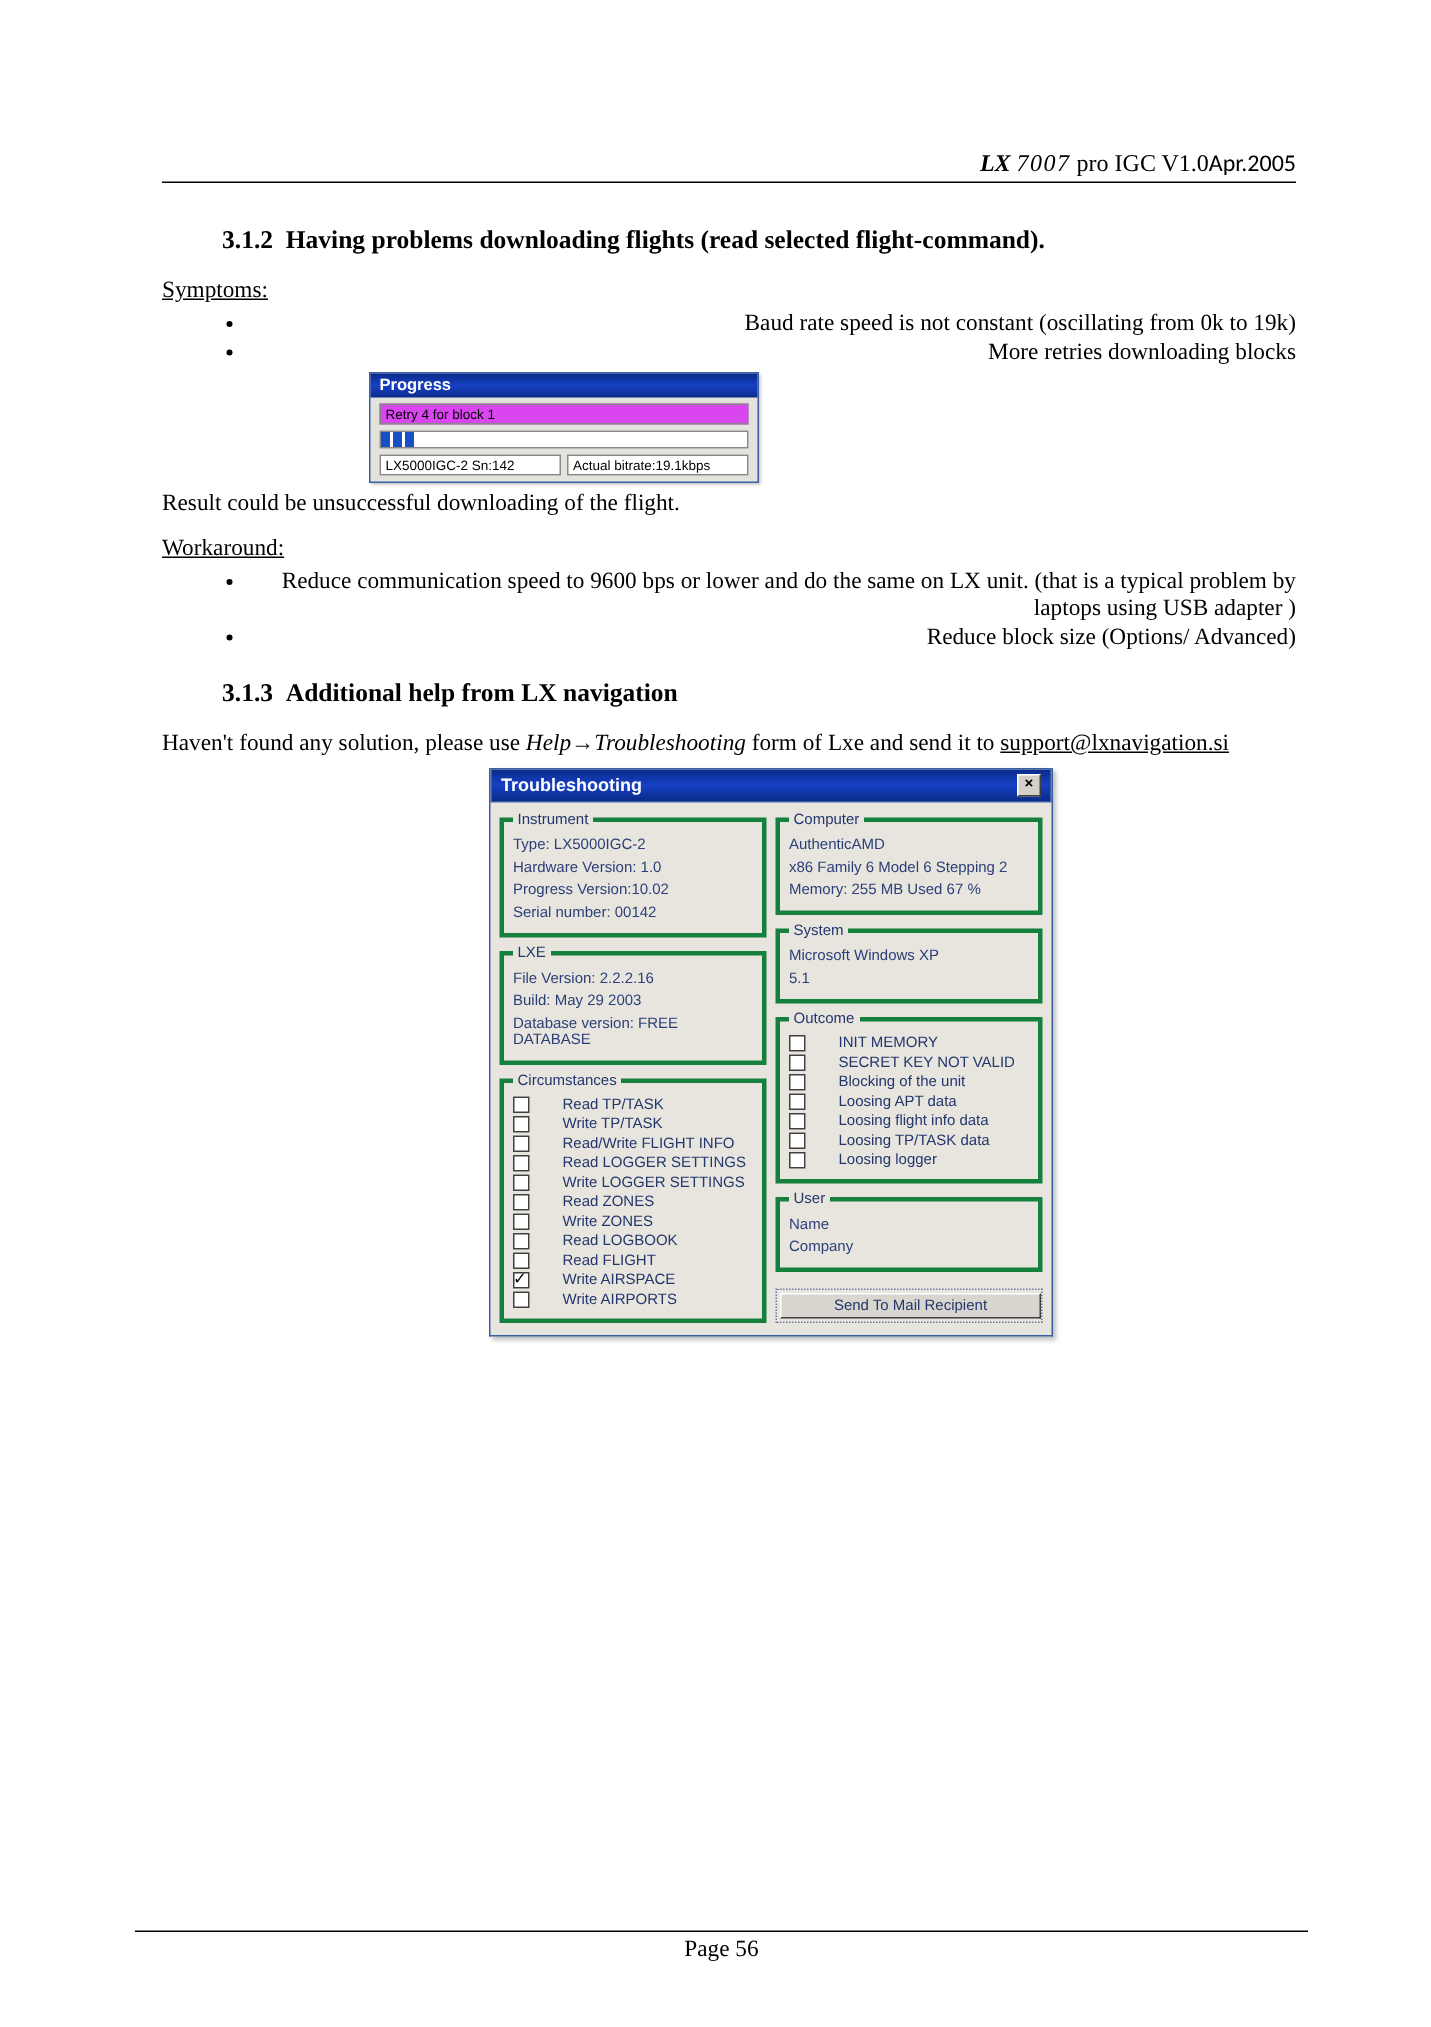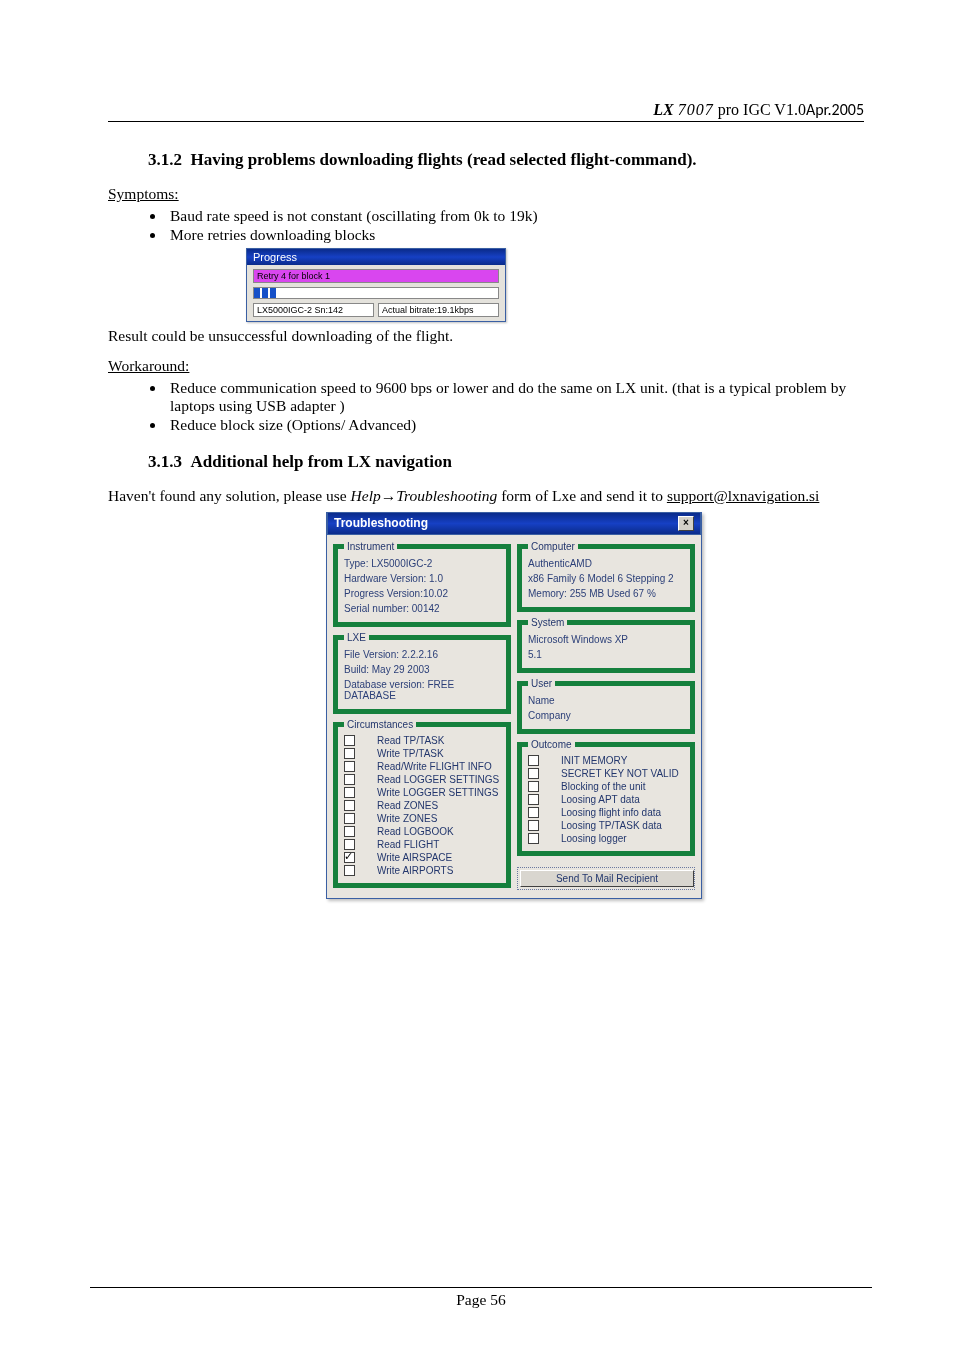--- a/index.html
+++ b/index.html
@@ -51,20 +51,21 @@
     line-height: 1.25;
   }
   .underline {
     text-decoration: underline;
   }
   ul.bullets {
     list-style: disc;
     margin: 2px 0 4px 0;
     padding-left: 58px;
     font-size: 15.5px;
+    text-align: right;
   }
   ul.bullets li {
     padding-left: 4px;
     margin: 1px 0;
   }
   .italic { font-style: italic; }
   .link { text-decoration: underline; }
 
   
   .progress-dialog {
@@ -74,21 +75,21 @@
     border: 1px solid #3a5fa3;
     box-shadow: 1px 1px 2px rgba(0,0,0,0.25);
     background: #e4e2dc;
     font-family: "Microsoft Sans Serif", Tahoma, sans-serif;
     font-size: 9px;
   }
   .titlebar {
     background: linear-gradient(#0a2b8a,#1640c4,#0a2b8a);
     color:#fff;
     font-size: 11px;
-    font-weight: normal;
+    font-weight: bold;
     padding: 2px 6px;
     font-family: Tahoma, sans-serif;
   }
   .progress-body {
     padding: 4px 6px 4px 6px;
   }
   .progress-field {
     border:1px solid #888;
     background:#d946ef;
     padding:1px 3px;
@@ -154,21 +155,21 @@
     color:#000;
     font-weight:bold;
   }
   .trouble .tb-body {
     padding:6px 6px 8px 6px;
     display:flex;
     gap:6px;
   }
   .tb-col { flex:1; display:flex; flex-direction:column; gap:5px; }
   fieldset.tb {
-    border:5px solid #15803d;
+    border:3px solid #15803d;
     padding:4px 6px 6px 6px;
     margin:0;
   }
   fieldset.tb legend {
     padding:0 3px;
     font-size:10px;
     color:#23376d;
   }
   .tb-line {
     color:#2b3f78;
@@ -351,56 +352,56 @@
           <legend>Computer</legend>
           <div class="tb-line">AuthenticAMD</div>
           <div class="tb-line">x86 Family 6 Model 6 Stepping 2</div>
           <div class="tb-line">Memory: 255 MB Used 67 %</div>
         </fieldset>
         <fieldset class="tb">
           <legend>System</legend>
           <div class="tb-line">Microsoft Windows XP</div>
           <div class="tb-line">5.1</div>
         </fieldset>
+        <fieldset class="tb" id="fs-out">
+          <legend>Outcome</legend>
+        <div class="chk">
+              <span class="box"></span>
+              <span>INIT MEMORY</span>
+            </div>
+            <div class="chk">
+              <span class="box"></span>
+              <span>SECRET KEY NOT VALID</span>
+            </div>
+            <div class="chk">
+              <span class="box"></span>
+              <span>Blocking of the unit</span>
+            </div>
+            <div class="chk">
+              <span class="box"></span>
+              <span>Loosing APT data</span>
+            </div>
+            <div class="chk">
+              <span class="box"></span>
+              <span>Loosing flight info data</span>
+            </div>
+            <div class="chk">
+              <span class="box"></span>
+              <span>Loosing TP/TASK data</span>
+            </div>
+            <div class="chk">
+              <span class="box"></span>
+              <span>Loosing logger</span>
+            </div>
+          </fieldset>
         <fieldset class="tb">
           <legend>User</legend>
           <div class="tb-line">Name</div>
           <div class="tb-line">Company</div>
         </fieldset>
-        <fieldset class="tb" id="fs-out">
-          <legend>Outcome</legend>
-        <div class="chk">
-              <span class="box"></span>
-              <span>INIT MEMORY</span>
-            </div>
-            <div class="chk">
-              <span class="box"></span>
-              <span>SECRET KEY NOT VALID</span>
-            </div>
-            <div class="chk">
-              <span class="box"></span>
-              <span>Blocking of the unit</span>
-            </div>
-            <div class="chk">
-              <span class="box"></span>
-              <span>Loosing APT data</span>
-            </div>
-            <div class="chk">
-              <span class="box"></span>
-              <span>Loosing flight info data</span>
-            </div>
-            <div class="chk">
-              <span class="box"></span>
-              <span>Loosing TP/TASK data</span>
-            </div>
-            <div class="chk">
-              <span class="box"></span>
-              <span>Loosing logger</span>
-            </div>
-          </fieldset>
         <div class="send-btn-wrap">
           <div class="send-btn">Send To Mail Recipient</div>
         </div>
       </div>
     </div>
   </div>
 
   <div class="footer">Page 56</div>
 
 </div>

